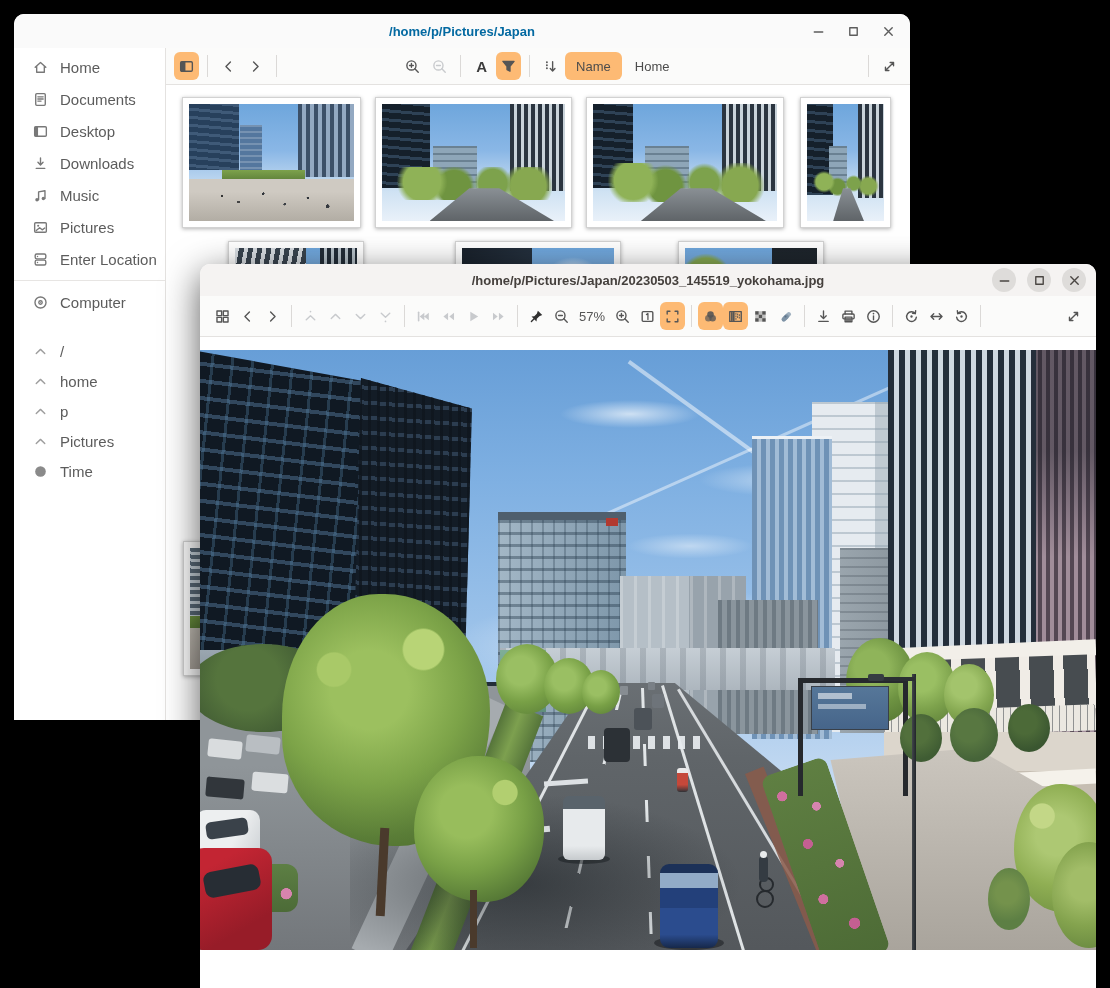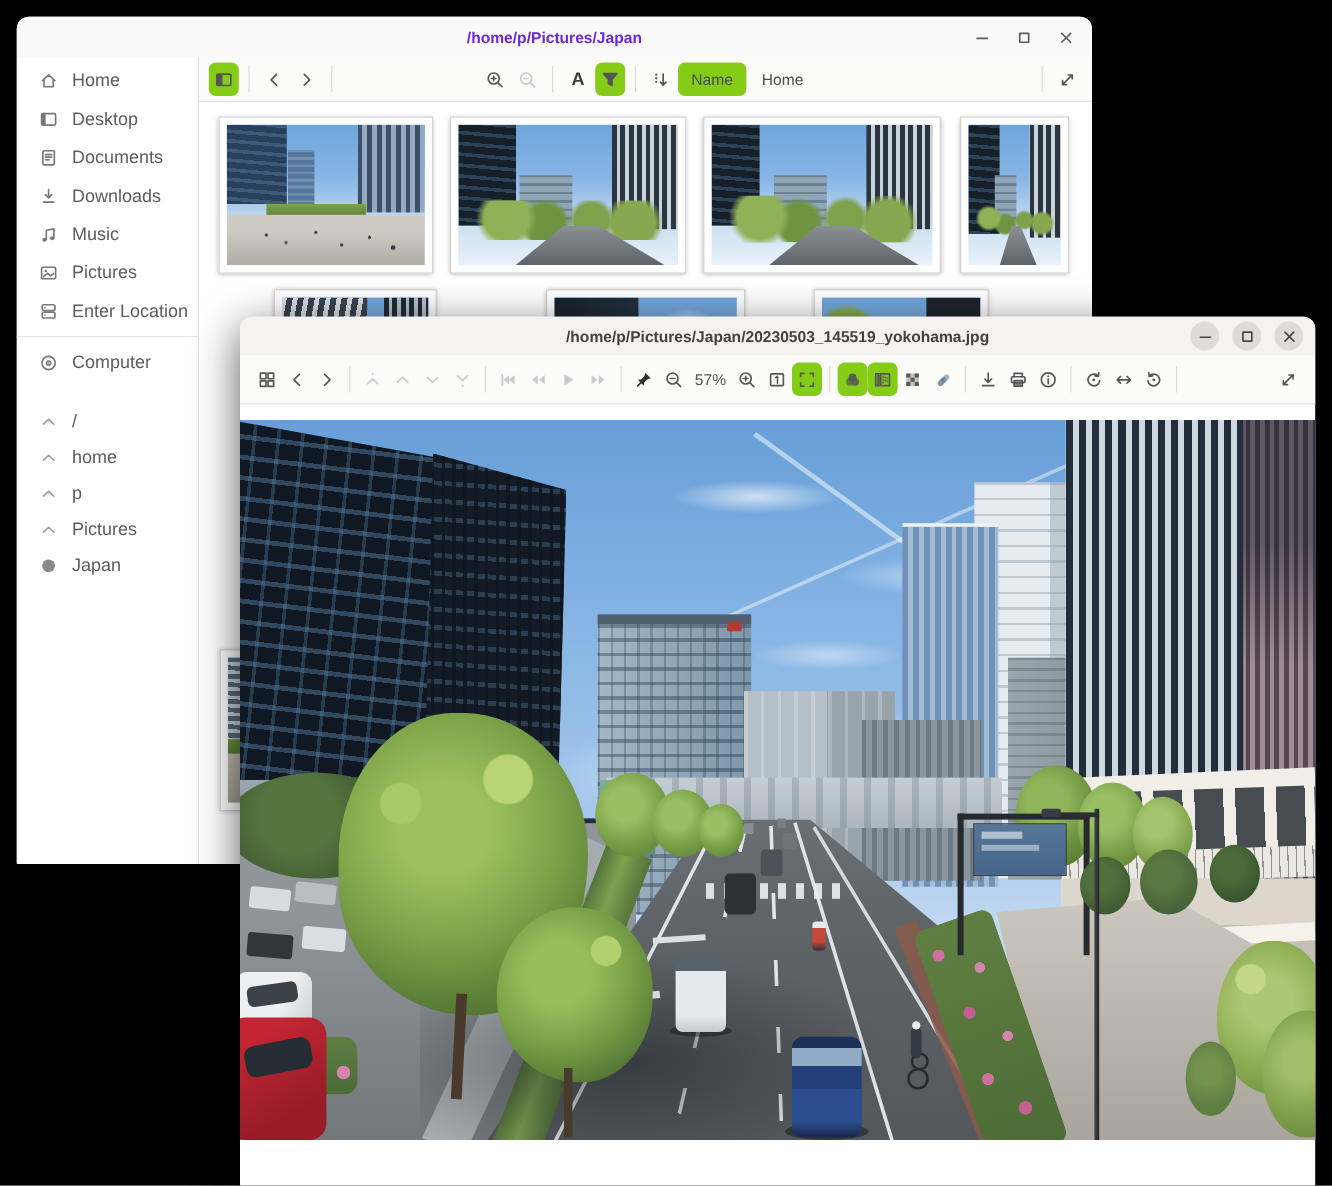--- a/index.html
+++ b/index.html
@@ -2,21 +2,21 @@
 <html><head>
 <meta charset="utf-8">
 <style>
 html,body{margin:0;padding:0}
 body{width:1110px;height:988px;position:relative;background:#000;font-family:"Liberation Sans",sans-serif;overflow:hidden}
 .window{position:absolute;background:#fff;box-shadow:0 10px 36px rgba(0,0,0,.65);border-radius:10px 10px 2px 2px}
 #fm{left:14px;top:14px;width:896px;height:706px;z-index:10}
 #viewer{left:200px;top:264px;width:896px;height:812px;z-index:20}
 .titlebar{height:34px;background:#fafafa;display:flex;align-items:center;justify-content:center;position:relative;border-radius:10px 10px 0 0}
 #viewer .titlebar{height:32px;background:#f5f3f2}
-.title{font-size:13px;font-weight:700;color:#6d28d9}
+.title{font-size:13px;font-weight:700;color:#0369a1}
 #viewer .title{color:#45403d}
 .winctrls{position:absolute;right:10px;top:0;height:100%;display:flex;align-items:center;gap:11px}
 .wbtn{width:24px;height:24px;border:none;background:transparent;color:#5c5c5c;display:flex;align-items:center;justify-content:center;padding:0;cursor:default}
 #viewer .wbtn{background:#dedcda;border-radius:50%;color:#4a4643}
 .fm-body{display:flex;height:672px}
 .sidebar{width:152px;border-right:1px solid #e4e2e0;box-sizing:border-box;background:#fff;padding-top:3px;flex:0 0 auto}
 .srow{display:flex;align-items:center;gap:11px;height:32px;padding-left:18px;color:#5c5c5c;font-size:15px}
 .srow.tree-row{height:30px}
 .srow .ic{color:#787878}
 .tree-row .ic{color:#9e9e9e}
@@ -24,21 +24,21 @@
 .ssep{height:1px;background:#e7e5e3;margin:5px 0}
 .sgap{height:18px}
 .ic{display:inline-flex;width:17px;height:17px;align-items:center;justify-content:center;flex:0 0 auto}
 .ic svg{width:100%;height:100%}
 .fm-right{flex:1;display:flex;flex-direction:column;min-width:0}
 .toolbar{height:36px;display:flex;align-items:center;padding:0 8px;border-bottom:1px solid #e4e2e0;background:#fbfbfa;flex:0 0 auto}
 #viewer .toolbar{height:40px;padding:0 10px}
 .tgroup{display:flex;align-items:center;gap:2px}
 .tb{height:28px;min-width:25px;border:none;background:transparent;border-radius:6px;display:flex;align-items:center;justify-content:center;color:#555;padding:0 3px;cursor:default}
 .tb .ic{width:17px;height:17px}
-.tb.pressed{background:#84cc16}
+.tb.pressed{background:#fdba74}
 .tb.disabled{color:#c8cacd}
 .tb.strong{color:#303030}
 .tb-lab{font-size:13px;color:#4c4c4c;padding:0 8px}
 .tlabel{font-size:13px;color:#565656;padding:0 5px}
 .tsep{width:1px;height:22px;background:#dbd9d7;margin:0 6px;flex:0 0 auto}
 .tspacer{flex:1}
 .sp1{flex:1}.sp2{flex:1.55}
 .files{position:relative;flex:1;background:#fff;overflow:hidden}
 .thumb{position:absolute;background:#fff;border:1px solid #d2d2d2;box-shadow:0 1px 4px rgba(0,0,0,.3);box-sizing:border-box}
 .scene{position:absolute;inset:6px;overflow:hidden;background:linear-gradient(180deg,#6ea6dc 0,#8ab7e6 40%,#cfe2f3 75%,#e9f1f9 100%)}
@@ -107,34 +107,34 @@
           <span class="ic">
             <svg viewBox="0 0 16 16" fill="none" stroke="currentColor" stroke-width="1.3" stroke-linecap="round" stroke-linejoin="round">
               <path d="M3 7.8L8 3.2l5 4.6M4.4 6.8v5.7h7.2V6.8"></path>
             </svg>
           </span>
           <span>Home</span>
         </div>
         <div class="srow">
           <span class="ic">
             <svg viewBox="0 0 16 16" fill="none" stroke="currentColor" stroke-width="1.3" stroke-linecap="round" stroke-linejoin="round">
+              <rect x="3.5" y="2.5" width="9" height="11" rx="1"></rect>
+              <path d="M5.5 5.5h5M5.5 7.5h5M5.5 9.5h3"></path>
+            </svg>
+          </span>
+          <span>Documents</span>
+        </div>
+        <div class="srow">
+          <span class="ic">
+            <svg viewBox="0 0 16 16" fill="none" stroke="currentColor" stroke-width="1.3" stroke-linecap="round" stroke-linejoin="round">
               <rect x="2.5" y="3.5" width="11" height="9" rx="1"></rect>
               <rect x="2.5" y="3.5" width="3.2" height="9" fill="currentColor" stroke="none"></rect>
             </svg>
           </span>
           <span>Desktop</span>
-        </div>
-        <div class="srow">
-          <span class="ic">
-            <svg viewBox="0 0 16 16" fill="none" stroke="currentColor" stroke-width="1.3" stroke-linecap="round" stroke-linejoin="round">
-              <rect x="3.5" y="2.5" width="9" height="11" rx="1"></rect>
-              <path d="M5.5 5.5h5M5.5 7.5h5M5.5 9.5h3"></path>
-            </svg>
-          </span>
-          <span>Documents</span>
         </div>
         <div class="srow">
           <span class="ic">
             <svg viewBox="0 0 16 16" fill="none" stroke="currentColor" stroke-width="1.3" stroke-linecap="round" stroke-linejoin="round">
               <path d="M8 2.8v6.4M5.6 6.8L8 9.4l2.4-2.6M4 12.6h8"></path>
             </svg>
           </span>
           <span>Downloads</span>
         </div>
         <div class="srow">
@@ -211,21 +211,21 @@
             </svg>
           </span>
           <span>Pictures</span>
         </div>
         <div class="srow tree-row cur">
           <span class="ic">
             <svg viewBox="0 0 16 16" fill="none" stroke="currentColor" stroke-width="1.3" stroke-linecap="round" stroke-linejoin="round">
               <circle cx="8" cy="8" r="5" fill="currentColor" stroke="none"></circle>
             </svg>
           </span>
-          <span>Japan</span>
+          <span>Time</span>
         </div>
       </div>
     <div class="fm-right">
       <div class="toolbar">
         <div class="tgroup" id="fm-tb-left">
             <button class="tb pressed">
               <span class="ic">
                 <svg viewBox="0 0 16 16" fill="none" stroke="currentColor" stroke-width="1.3" stroke-linecap="round" stroke-linejoin="round">
                   <rect x="2.5" y="3.5" width="11" height="9" rx="1.2"></rect>
                   <rect x="2.5" y="3.5" width="4.5" height="9" fill="currentColor" stroke="none"></rect>

